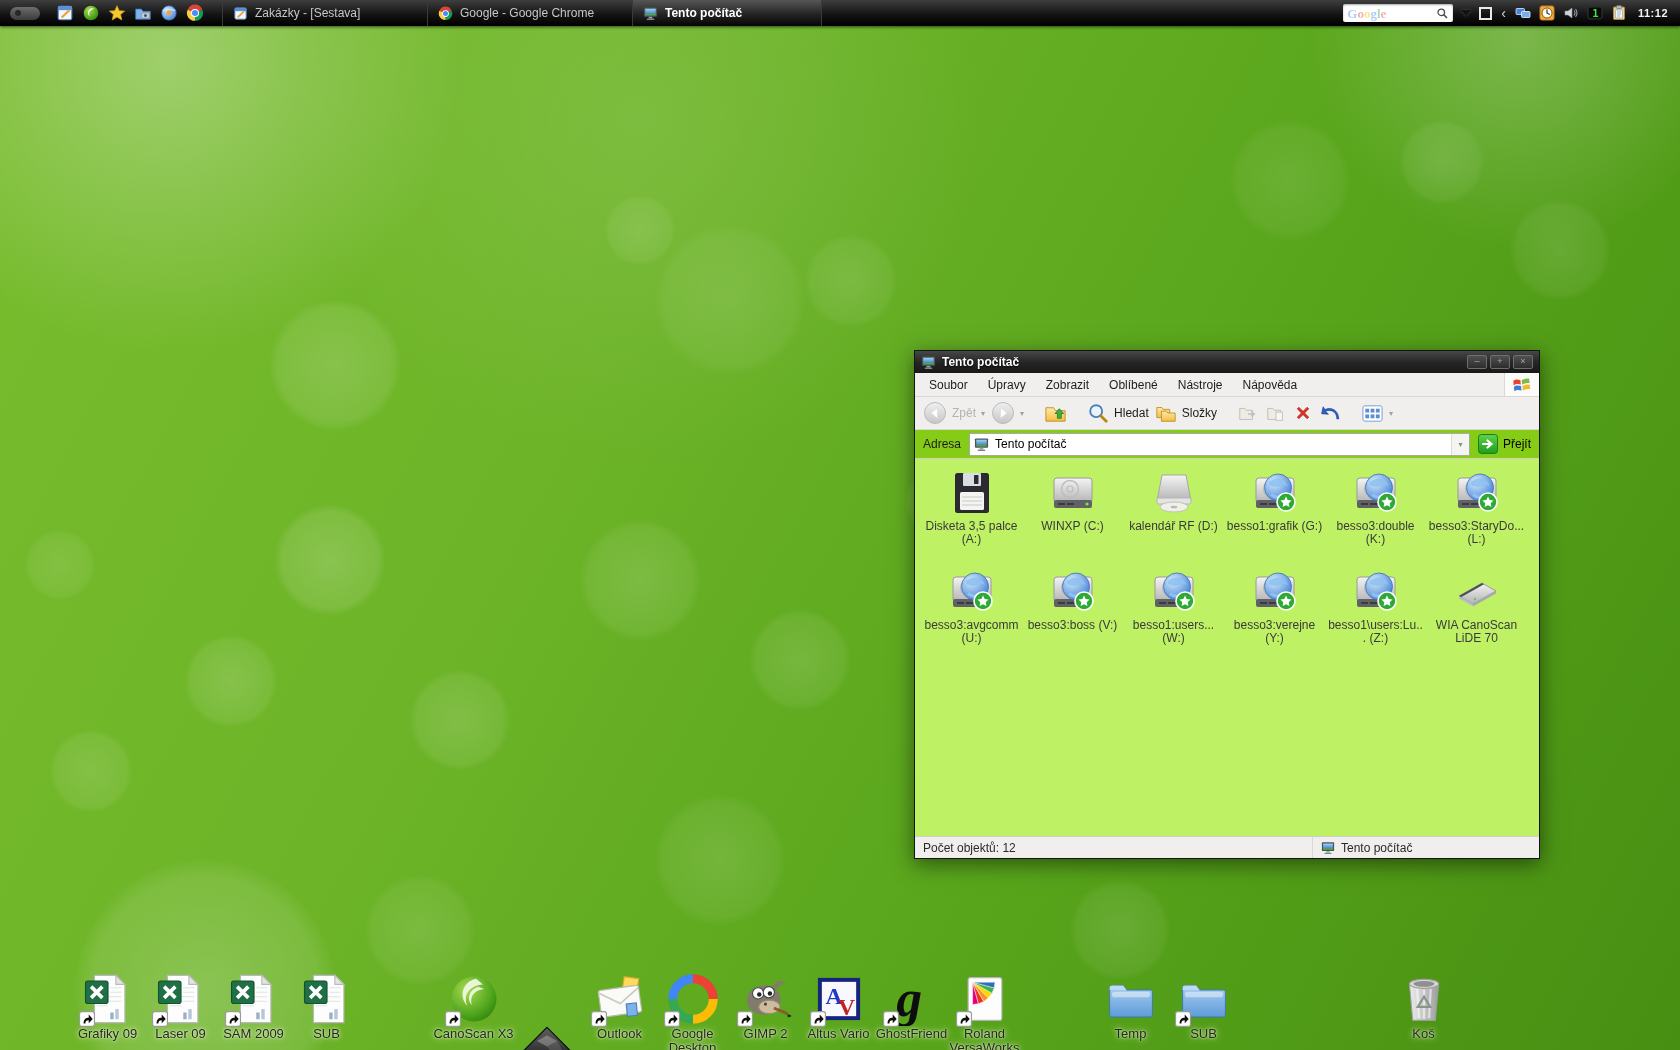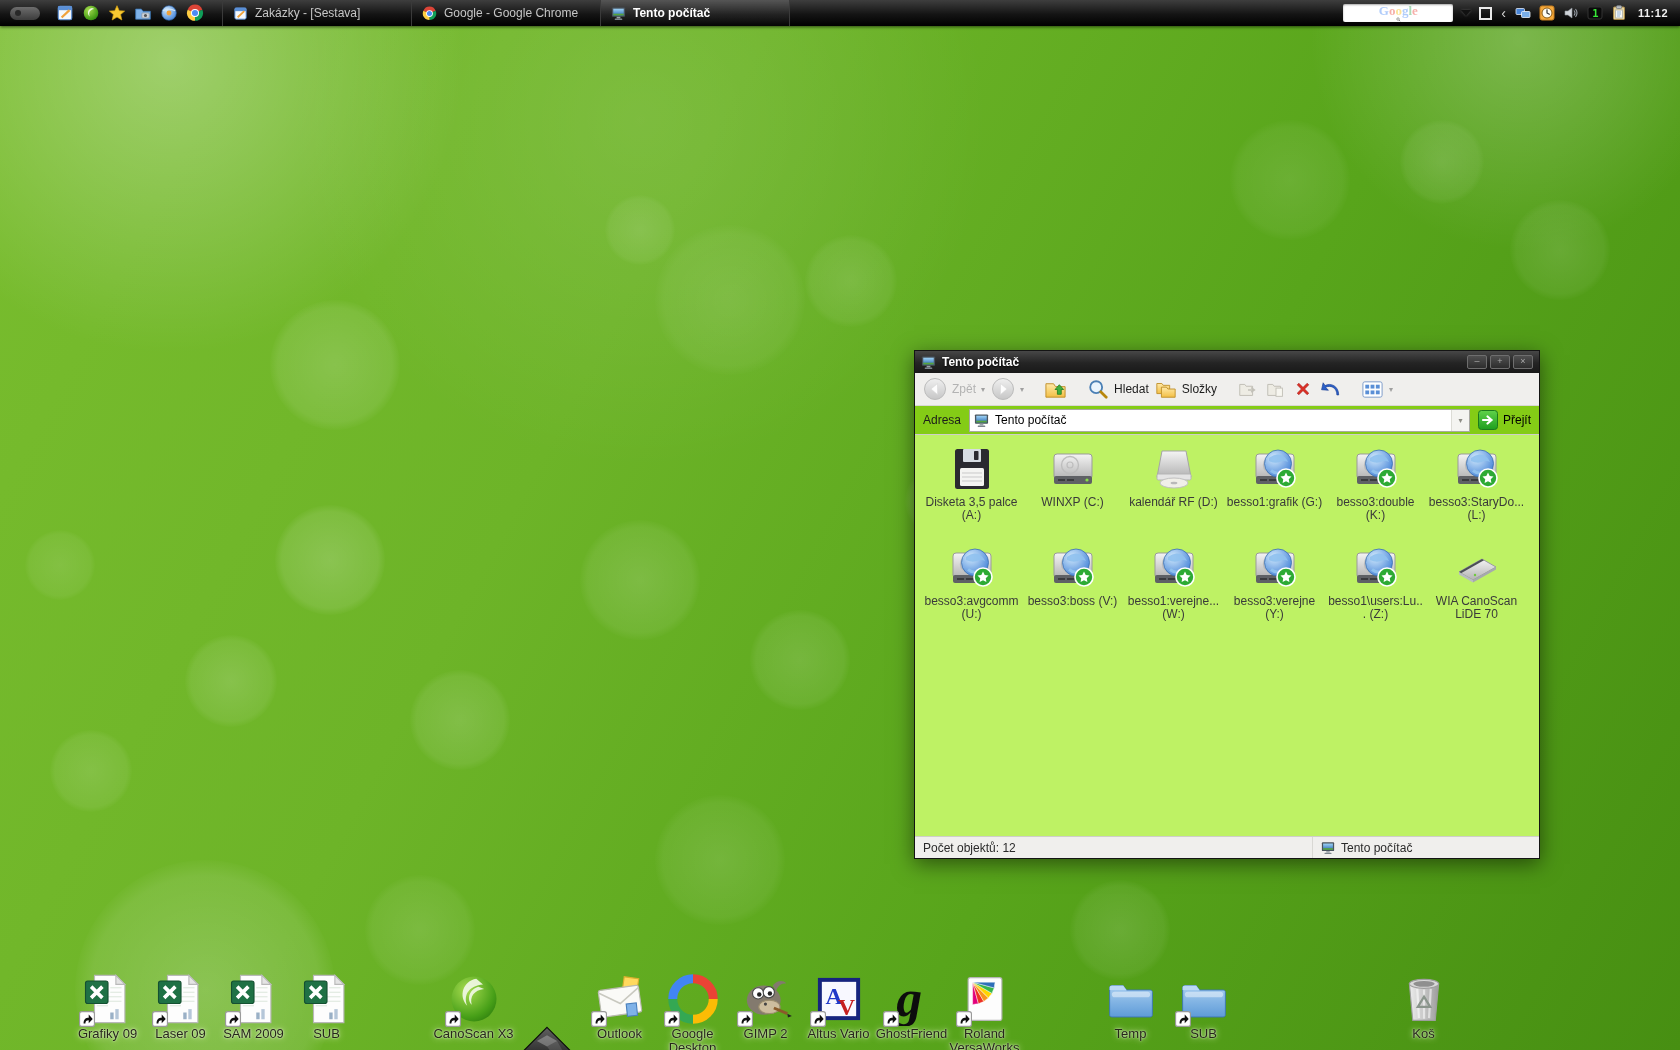--- a/index.html
+++ b/index.html
@@ -15,31 +15,31 @@
   
   .taskbar{position:absolute;left:0;top:0;width:1680px;height:26px;z-index:60;
     background:linear-gradient(#3e3e3e,#141414 55%,#000);display:flex;align-items:center;
     box-shadow:0 1px 3px rgba(0,0,0,.6);}
   .startpill{width:30px;height:13px;margin-left:10px;border-radius:7px;
     background:linear-gradient(#6d6d6d,#3c3c3c);position:relative;}
   .startpill::after{content:"";position:absolute;left:5px;top:3.5px;width:6px;height:6px;
     border-radius:50%;background:#282828;}
   .ql{display:flex;gap:8px;margin-left:16px;align-items:center;}
   .ql svg{display:block;}
-  .tbtns{display:flex;margin-left:18px;height:100%;}
+  .tbtns{display:flex;margin-left:18px;height:100%;gap:16px;}
   .tbtn{width:168px;display:flex;align-items:center;gap:7px;padding:0 10px;
     border-left:1px solid #3a3a3a;color:#c6c6c6;font-size:12px;cursor:default;}
   .tbtn:last-child{border-right:1px solid #3a3a3a;}
   .tbtn span{white-space:nowrap;overflow:hidden;text-overflow:ellipsis;}
   .tbtn.active{color:#fff;font-weight:bold;
     background:linear-gradient(rgba(255,255,255,.12),rgba(255,255,255,.02));}
   .tright{margin-left:auto;display:flex;align-items:center;gap:8px;padding-right:12px;}
   .searchbox{width:102px;height:18px;background:#fff;border-radius:2px;display:flex;
     align-items:center;justify-content:space-between;padding:0 4px;
-    box-shadow:inset 0 1px 2px rgba(0,0,0,.35);flex-direction:column;}
+    box-shadow:inset 0 1px 2px rgba(0,0,0,.35);}
   .glogo{font-family:"Liberation Serif",serif;font-weight:bold;font-size:13px;opacity:.42;line-height:1;}
   .gl0,.gl3{color:#4285f4}.gl1,.gl5{color:#ea4335}.gl2{color:#fbbc05}.gl4{color:#34a853}
   .ddtri{width:0;height:0;border-left:5px solid transparent;border-right:5px solid transparent;
     border-top:6px solid #111;filter:drop-shadow(0 0 1px #555);}
   .sqbtn{width:9px;height:9px;border:2px solid #e9e9e9;}
   .chev{color:#d8d8d8;font-size:14px;line-height:1;margin:0 1px;}
   .clock{color:#f2f2f2;font-size:11px;font-weight:bold;letter-spacing:.5px;margin-left:3px;}
 
   
   .window{position:absolute;left:914px;top:350px;width:624px;height:507px;
@@ -498,20 +498,33 @@
         <use href="#i-computer"></use>
       </svg>
     <span class="title">Tento počítač</span>
     <div class="wctrl">
       <div class="wbtn">–</div>
       <div class="wbtn">+</div>
       <div class="wbtn">×</div>
     </div>
   </div>
 
+  <div class="menubar">
+    <span class="menuitem">Soubor</span>
+    <span class="menuitem">Úpravy</span>
+    <span class="menuitem">Zobrazit</span>
+    <span class="menuitem">Oblíbené</span>
+    <span class="menuitem">Nástroje</span>
+    <span class="menuitem">Nápověda</span>
+    <div class="flagbox">
+      <svg width="22" height="22">
+          <use href="#i-winflag"></use>
+        </svg>
+    </div>
+  </div>
 
   <div class="toolbar">
     <div class="tool">
       <svg width="24" height="24">
           <use href="#i-back"></use>
         </svg>
       <span class="navlbl">Zpět</span>
       <span class="tchev">▾</span>
     </div>
     <div class="tool">
@@ -622,21 +635,21 @@
     <div class="tile">
       <svg width="48" height="48">
           <use href="#i-netdrive"></use>
         </svg>
       <span class="lbl">besso3:boss (V:)</span>
     </div>
     <div class="tile">
       <svg width="48" height="48">
           <use href="#i-netdrive"></use>
         </svg>
-      <span class="lbl">besso1:verejne... (W:)</span>
+      <span class="lbl">besso1:users... (W:)</span>
     </div>
     <div class="tile">
       <svg width="48" height="48">
           <use href="#i-netdrive"></use>
         </svg>
       <span class="lbl">besso3:verejne (Y:)</span>
     </div>
     <div class="tile">
       <svg width="48" height="48">
           <use href="#i-netdrive"></use>

